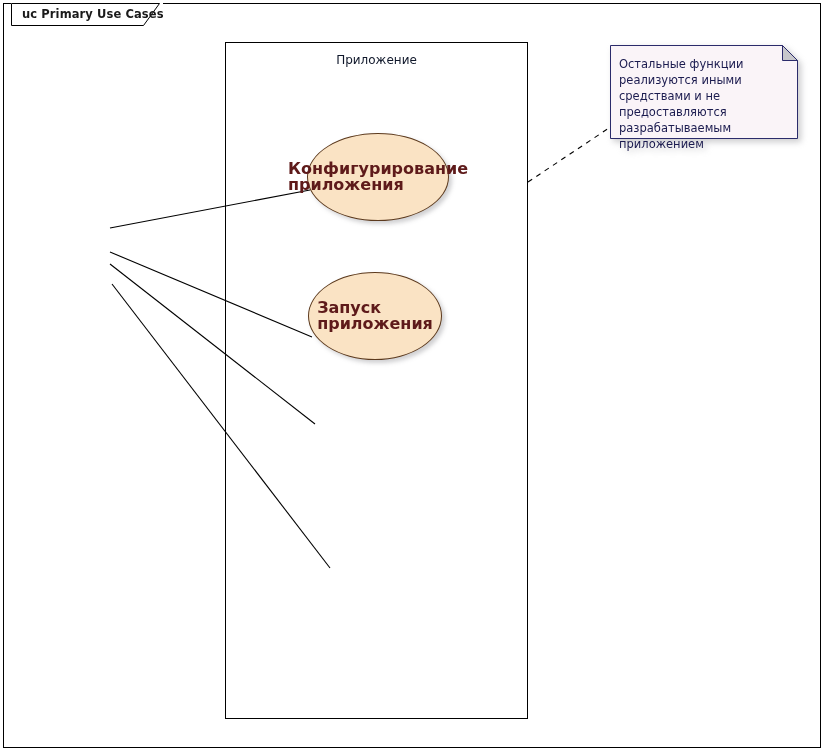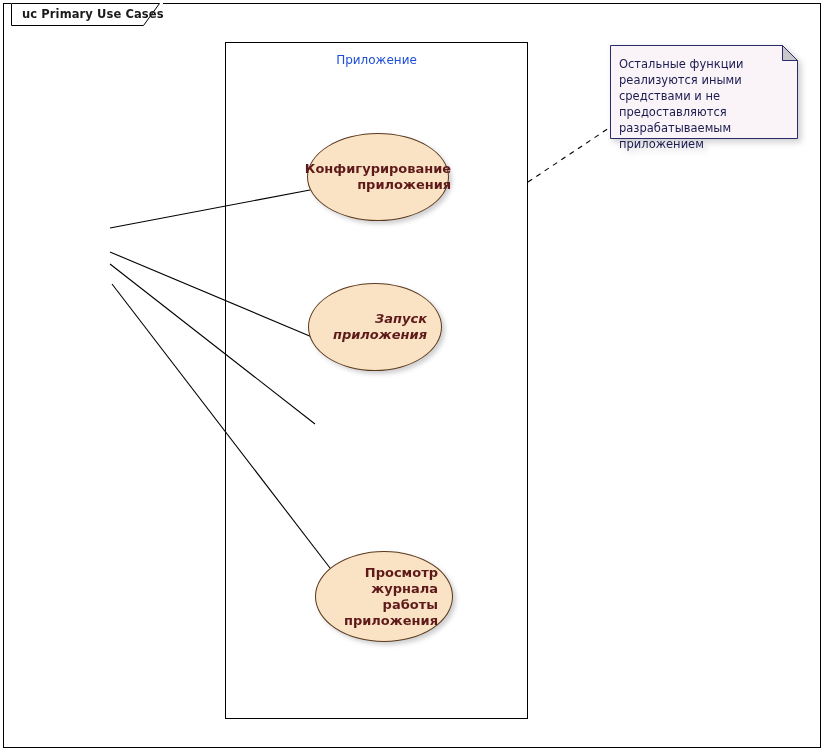--- a/index.html
+++ b/index.html
@@ -68,21 +68,21 @@
     box-sizing: border-box;
     background: transparent;
   }
   .boundary-label {
     position: absolute;
     left: 0;
     top: 10px;
     width: 100%;
     text-align: center;
     font-size: 12px;
-    color: #1d4ed8;
+    color: #0f172a;
     white-space: nowrap;
   }
 
   
   .lines {
     position: absolute;
     left: 0;
     top: 0;
     width: 825px;
     height: 752px;
@@ -116,24 +116,24 @@
     box-sizing: border-box;
     border-radius: 50%;
     background: #fae3c4;
     border: 1px solid #5c3a1e;
     box-shadow: 3px 3px 4px rgba(120,120,125,0.35);
     display: flex;
     align-items: center;
     justify-content: center;
   }
   .usecase-label {
-    font-size: 13px;
+    font-size: 16px;
     font-weight: bold;
     color: #5e1a1a;
-    text-align: right;
+    text-align: left;
     line-height: 16px;
     padding: 0 14px;
   }
 
   
   .note {
     position: absolute;
     left: 610px;
     top: 45px;
     width: 188px;
@@ -180,28 +180,25 @@
     <line x1="112" y1="284" x2="330" y2="568" stroke="#000000" stroke-width="1.1"></line>
 
     <line x1="528" y1="182" x2="612" y2="126" stroke="#000000" stroke-width="1.1" stroke-dasharray="5,5"></line>
   </svg>
 
 
   <div class="usecase" style="left:307px; top:133px; width:142px; height:88px;">
     <span class="usecase-label">Конфигурирование приложения</span>
   </div>
 
-  <div class="usecase" style="left:308px; top:283px; width:134px; height:88px;font-style:italic;">
+  <div class="usecase" style="left:308px; top:272px; width:134px; height:88px;">
     <span class="usecase-label">Запуск приложения</span>
   </div>
 
 
-  <div class="usecase" style="left:315px; top:551px; width:138px; height:91px;">
-    <span class="usecase-label">Просмотр журнала работы приложения</span>
-  </div>
 
   <div class="note">
     <svg width="188" height="94" viewBox="0 0 188 94" aria-hidden="true">
       <path d="M 0.5 0.5 L 172.5 0.5 L 187.5 15.5 L 187.5 93.5 L 0.5 93.5 Z" fill="#faf4f8" stroke="#2b2b6b" stroke-width="1"></path>
       <path d="M 172.5 0.5 L 172.5 15.5 L 187.5 15.5 Z" fill="#c8c8cc" stroke="#2b2b6b" stroke-width="1"></path>
     </svg>
     <div class="note-text">Остальные функции реализуются иными средствами и не предоставляются разрабатываемым приложением</div>
   </div>
 
 </div>

